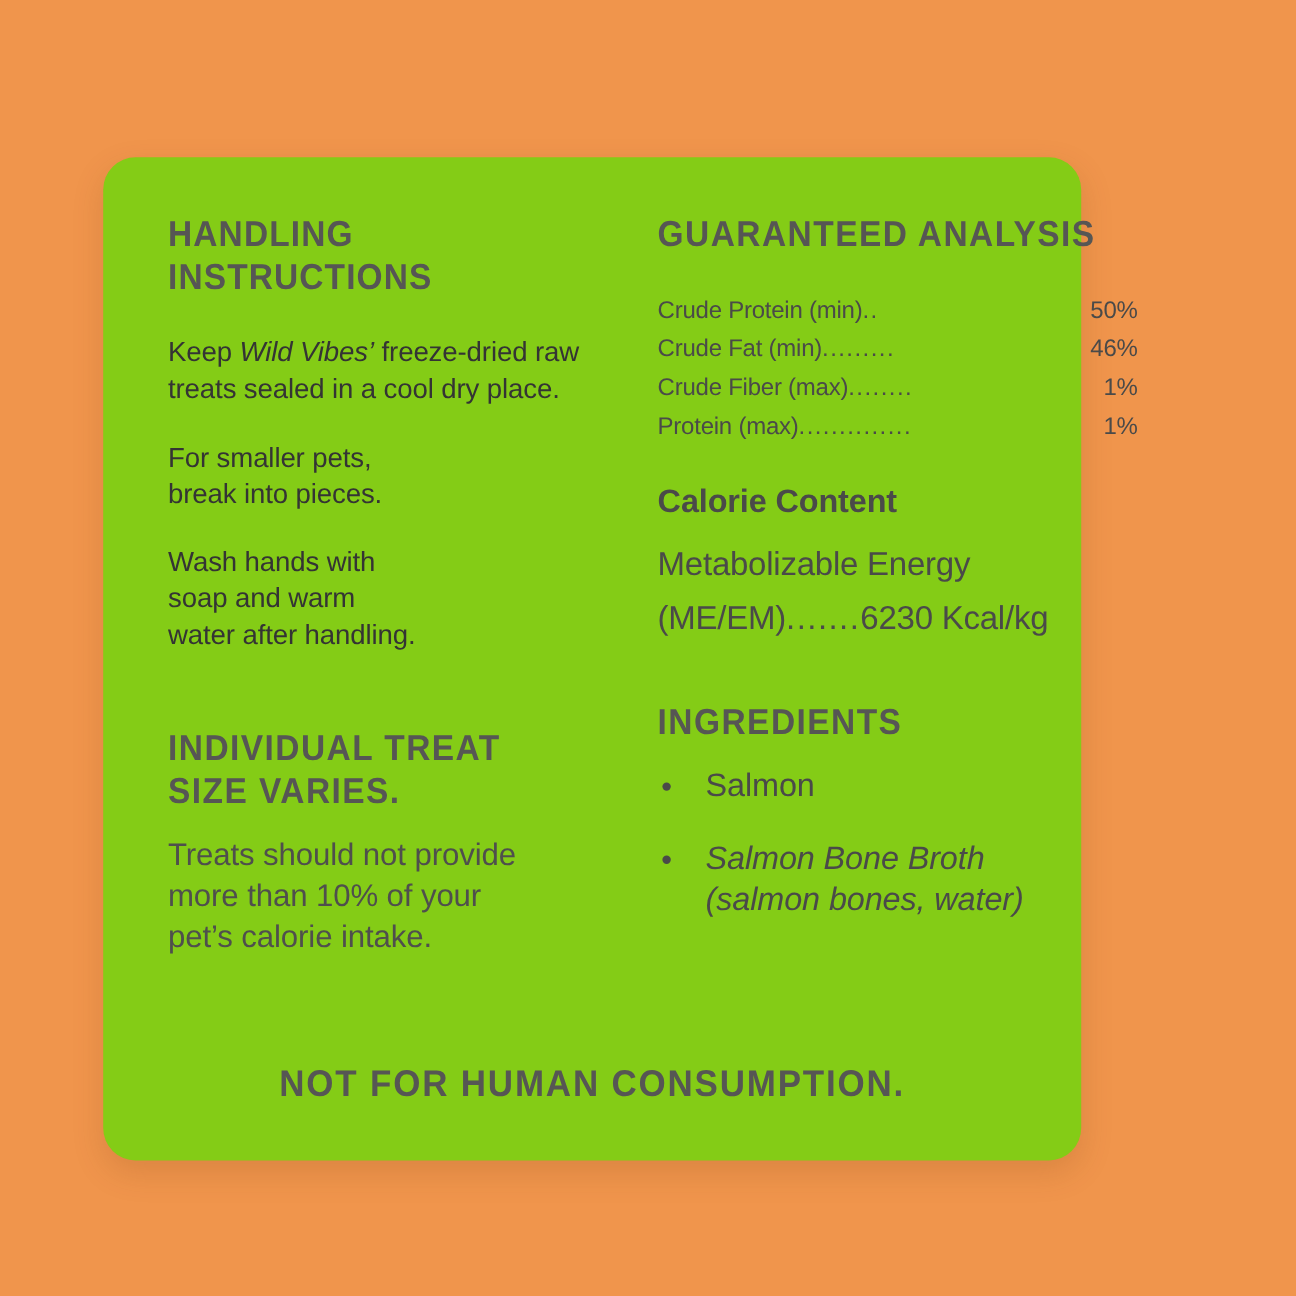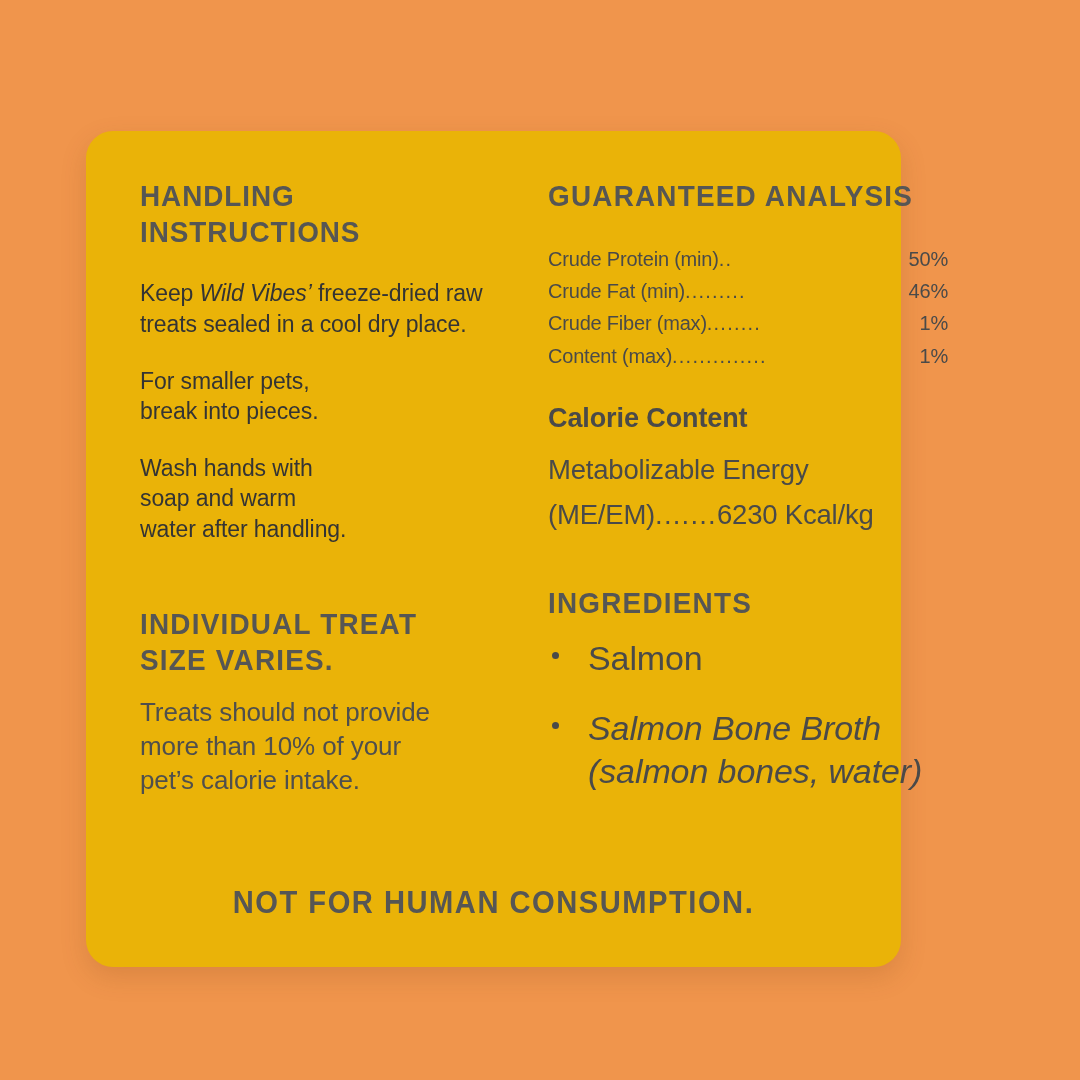--- a/index.html
+++ b/index.html
@@ -21,21 +21,21 @@
     box-sizing: border-box;
   }
 
   
   .label-card {
     position: absolute;
     left: 86px;
     top: 131px;
     width: 815px;
     height: 836px;
-    background: #eab308;
+    background: #84cc16;
     border-radius: 27px;
     box-shadow: 0 10px 26px rgba(120, 60, 15, 0.17);
     box-sizing: border-box;
   }
 
   .card-inner {
     position: absolute;
     left: 0;
     top: 0;
     right: 0;
@@ -141,21 +141,21 @@
 
   
   .ing-list {
     margin: 0;
     padding: 0;
     list-style: none;
   }
   .ing-item {
     position: relative;
     padding-left: 40px;
-    font-size: 34px;
+    font-size: 27px;
     line-height: 1.28;
     color: #4a4a49;
     letter-spacing: -0.1px;
   }
   .ing-item + .ing-item { margin-top: 26px; }
   .ing-bullet {
     position: absolute;
     left: 4px;
     top: 15px;
     width: 7px;
@@ -245,21 +245,21 @@
               <span class="ga-name">Crude Fat (min)</span>
               <span class="ga-dots">.........</span>
               <span class="ga-val">46%</span>
             </li>
             <li class="ga-row">
               <span class="ga-name">Crude Fiber (max)</span>
               <span class="ga-dots">........</span>
               <span class="ga-val">1%</span>
             </li>
             <li class="ga-row">
-              <span class="ga-name">Content (max)</span>
+              <span class="ga-name">Protein (max)</span>
               <span class="ga-dots">..............</span>
               <span class="ga-val">1%</span>
             </li>
           </ul>
         </div>
 
         <div style="height:31px"></div>
 
         <div>
           <h3 class="sub-head-bold">Calorie Content</h3>

